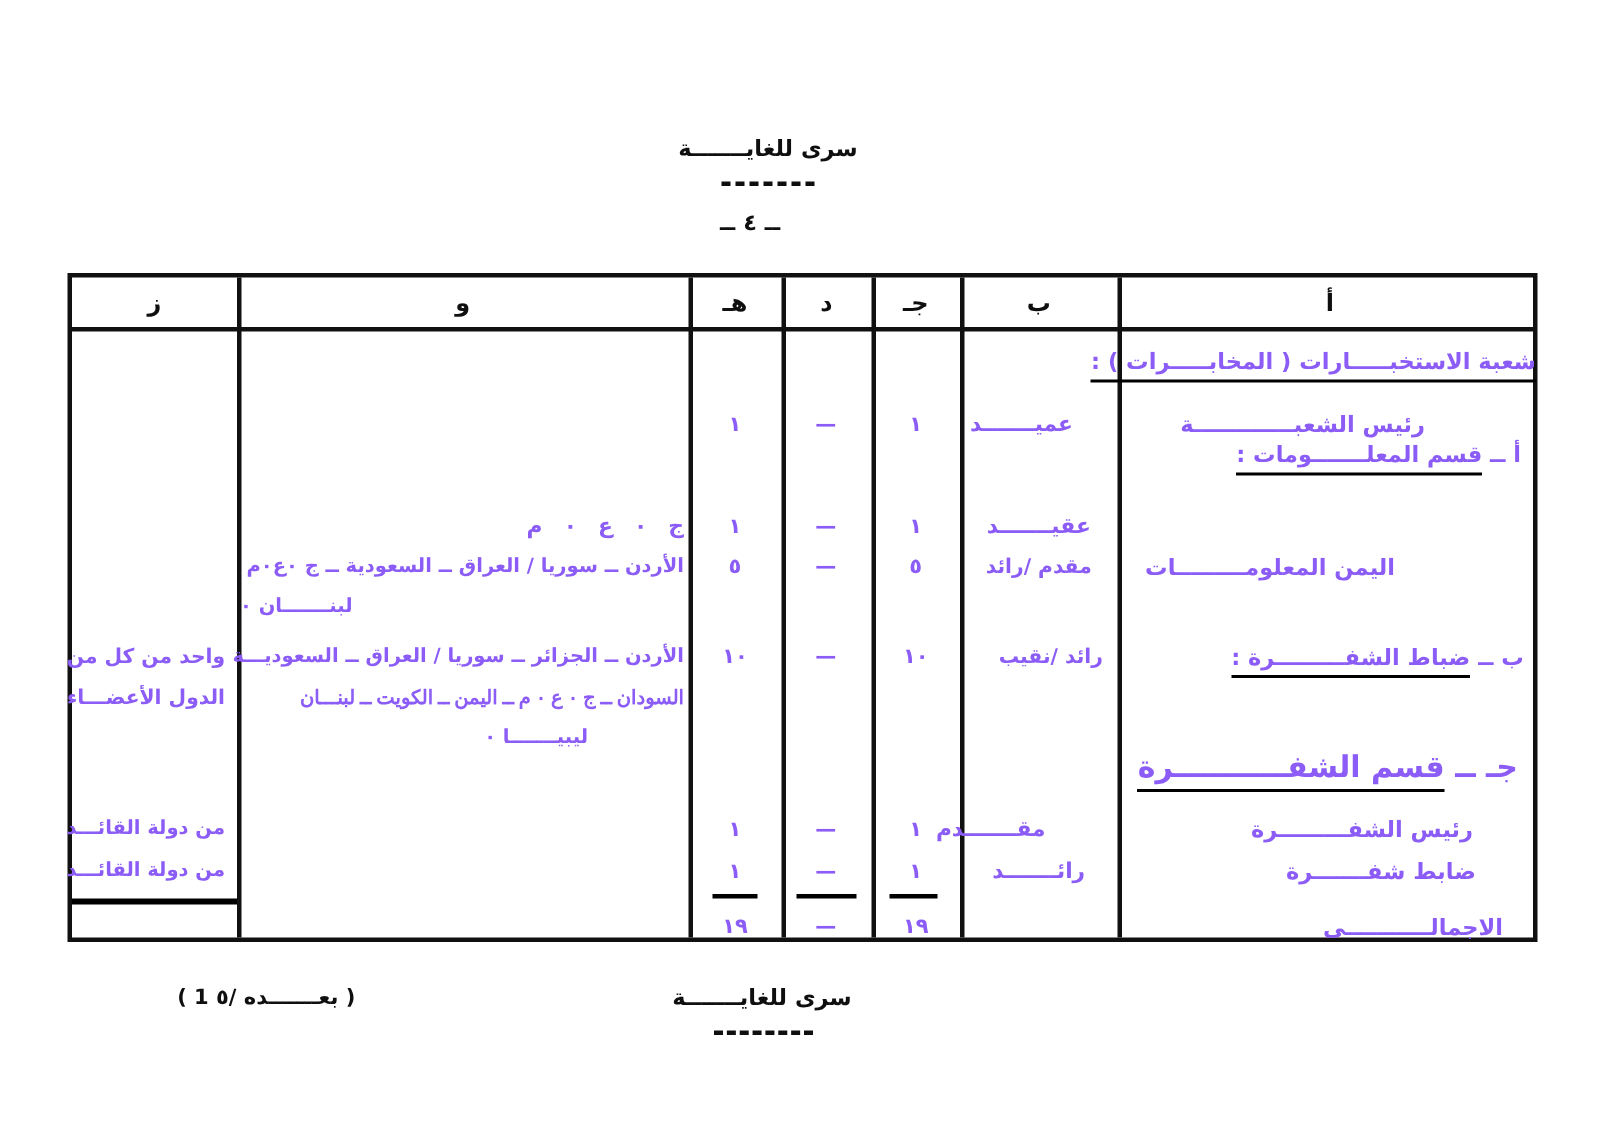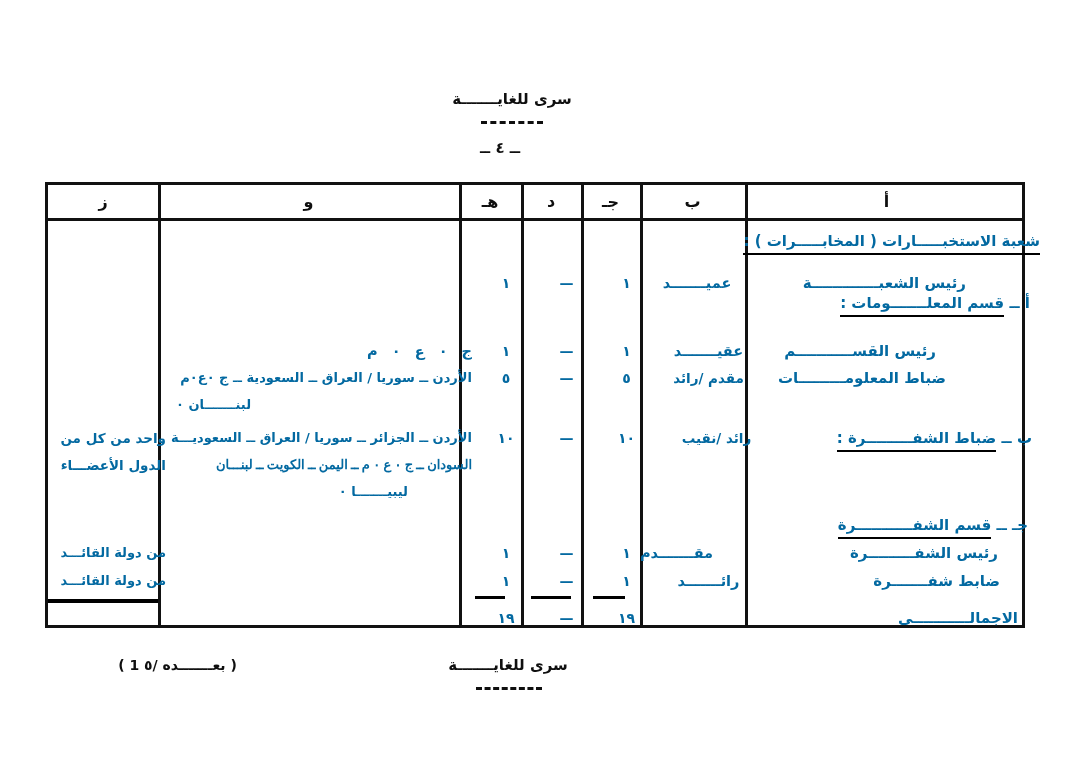--- a/index.html
+++ b/index.html
@@ -4,21 +4,21 @@
 <style>
   html,body{margin:0;padding:0;background:#e8e8e8;}
   .page{
     position:relative;width:1078px;height:758px;background:#ffffff;
     font-family:"DejaVu Sans","Liberation Sans",sans-serif;
     color:#0f0f0f;overflow:hidden;direction:rtl;
   }
   .abs{position:absolute;}
   .bold{font-weight:700;}
   .center{text-align:center;}
-  .cell{position:absolute;font-weight:700;white-space:nowrap;line-height:24px;font-size:14.5px;color:#0369a1;margin-left:16px;}
+  .cell{position:absolute;font-weight:700;white-space:nowrap;line-height:24px;font-size:14.5px;color:#8b5cf6;}
   .num{font-size:14px;letter-spacing:1px;}
   .dash-rule{border-bottom:3px dashed #0f0f0f;height:0;}
   .und{border-bottom:2.5px solid #000;padding-bottom:3px;}
   .tframe{position:absolute;left:45px;top:182px;width:980px;height:446px;border:3px solid #111;box-sizing:border-box;background:#fff;}
   .vline{position:absolute;top:0;bottom:0;width:3px;background:#111;}
   .hline-head{position:absolute;left:0;right:0;top:33px;height:3px;background:#111;}
   .hdr{position:absolute;top:3px;height:28px;line-height:28px;text-align:center;font-weight:700;font-size:16px;}
   .sumline{position:absolute;height:3px;background:#000;}
   .wide{word-spacing:9px;}
   .fnote{font-weight:700;font-size:14px;white-space:nowrap;}
@@ -57,30 +57,29 @@
       <span class="und">شعبة الاستخبـــــارات ( المخابـــــرات ) :</span>
     </div>
 
     <div class="cell" style="left:697px;width:283px;top:86px;text-align:right;padding-right:78px;font-size:15px;box-sizing:border-box;">رئيس الشعبـــــــــــــة</div>
 
     <div class="cell" style="left:697px;width:283px;top:106px;text-align:right;padding-right:14px;font-size:15px;box-sizing:border-box;">
       <span>أ ــ</span>
       <span class="und">قسم المعلـــــــومات :</span>
     </div>
 
-    <div class="cell" style="left:697px;width:283px;top:154px;text-align:right;padding-right:108px;font-size:15px;box-sizing:border-box;">رئيس القســـــــــــم</div>
 
-    <div class="cell" style="left:697px;width:283px;top:181px;text-align:right;padding-right:98px;font-size:15px;box-sizing:border-box;">ضباط المعلومـــــــــات</div>
+    <div class="cell" style="left:697px;width:283px;top:181px;text-align:right;padding-right:98px;font-size:15px;box-sizing:border-box;">اليمن المعلومـــــــــات</div>
 
     <div class="cell" style="left:697px;width:283px;top:241px;text-align:right;padding-right:12px;font-size:15px;box-sizing:border-box;">
       <span>ب ــ</span>
       <span class="und">ضباط الشفـــــــــرة :</span>
     </div>
 
-    <div class="cell" style="left:697px;width:283px;top:328px;text-align:right;padding-right:16px;font-size:15px;box-sizing:border-box;">
+    <div class="cell" style="left:697px;width:283px;top:314px;text-align:right;padding-right:16px;font-size:20px;box-sizing:border-box;">
       <span>جـ ــ</span>
       <span class="und">قسم الشفـــــــــــرة</span>
     </div>
 
     <div class="cell" style="left:697px;width:283px;top:356px;text-align:right;padding-right:46px;font-size:15px;box-sizing:border-box;">رئيس الشفـــــــــرة</div>
 
     <div class="cell" style="left:697px;width:283px;top:384px;text-align:right;padding-right:44px;font-size:15px;box-sizing:border-box;">ضابط شفـــــــرة</div>
 
     <div class="cell" style="left:697px;width:283px;top:421px;text-align:right;padding-right:26px;font-size:15px;box-sizing:border-box;">الاجمالـــــــــــى</div>
 

